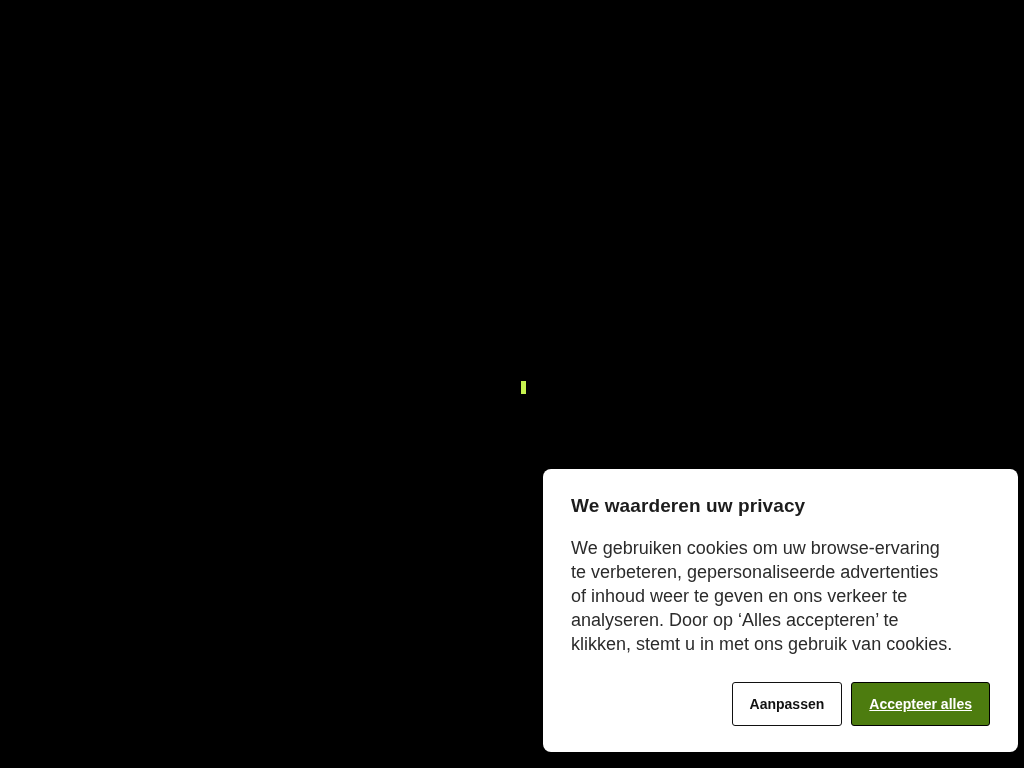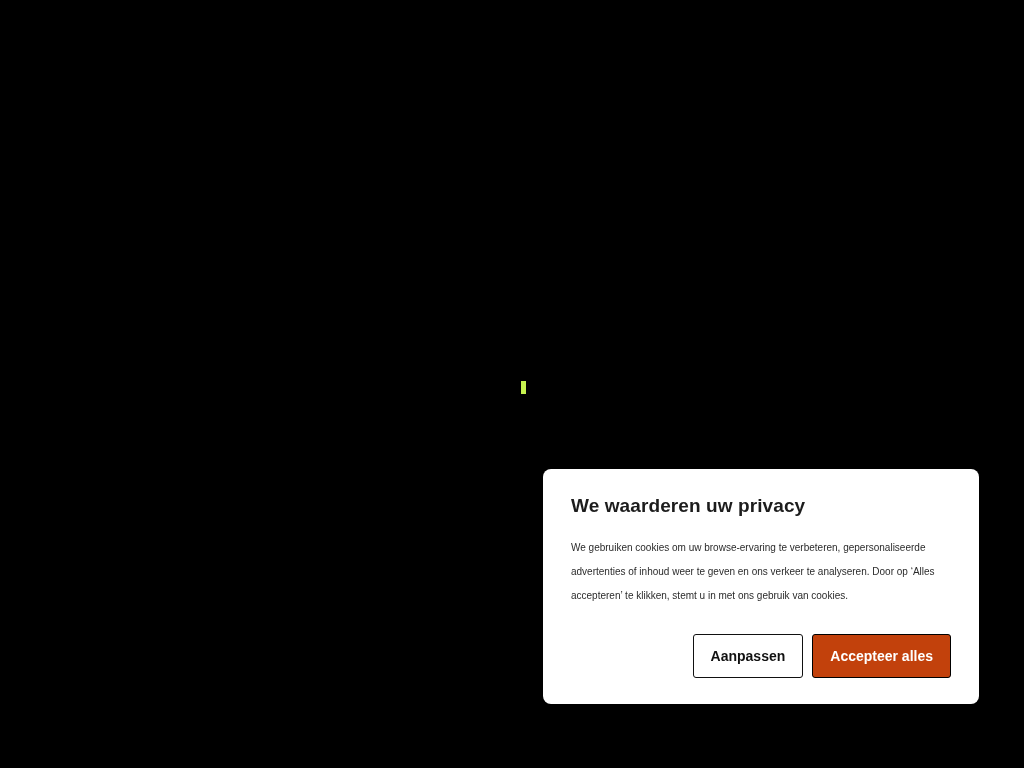--- a/index.html
+++ b/index.html
@@ -31,39 +31,39 @@
     width: 5px;
     height: 13px;
     background: #c6f24e;
   }
 
   
   #cookie-dialog {
     position: absolute;
     left: 543px;
     top: 469px;
-    width: 436px;
+    width: 475px;
     background: #ffffff;
     border-radius: 8px;
     box-shadow: 0 2px 14px rgba(0,0,0,0.35);
     box-sizing: border-box;
     padding: 26px 28px 26px 28px;
   }
 
   #cookie-title {
     font-size: 19px;
     font-weight: bold;
     color: #1c1c1c;
     letter-spacing: 0.1px;
     margin: 0 0 18px 0;
     line-height: 1.2;
   }
 
   #cookie-body {
-    font-size: 10px;
+    font-size: 18px;
     line-height: 24px;
     color: #2b2b2b;
     margin: 0 0 26px 0;
     max-width: 382px;
   }
 
   #cookie-actions {
     display: flex;
     justify-content: flex-end;
     align-items: center;
@@ -82,23 +82,24 @@
     box-sizing: border-box;
   }
 
   .btn-secondary {
     background: #ffffff;
     color: #111111;
     border: 1.5px solid #111111;
   }
 
   .btn-primary {
-    background: #c2410c;
+    background: #4d7c0f;
     color: #ffffff;
     border: 1.5px solid #000000;
+    text-decoration: underline;
   }
 </style>
 </head>
 <body>
 
 <div id="page-backdrop"></div>
 
 <div id="accent-mark"></div>
 
 <div id="cookie-dialog">

